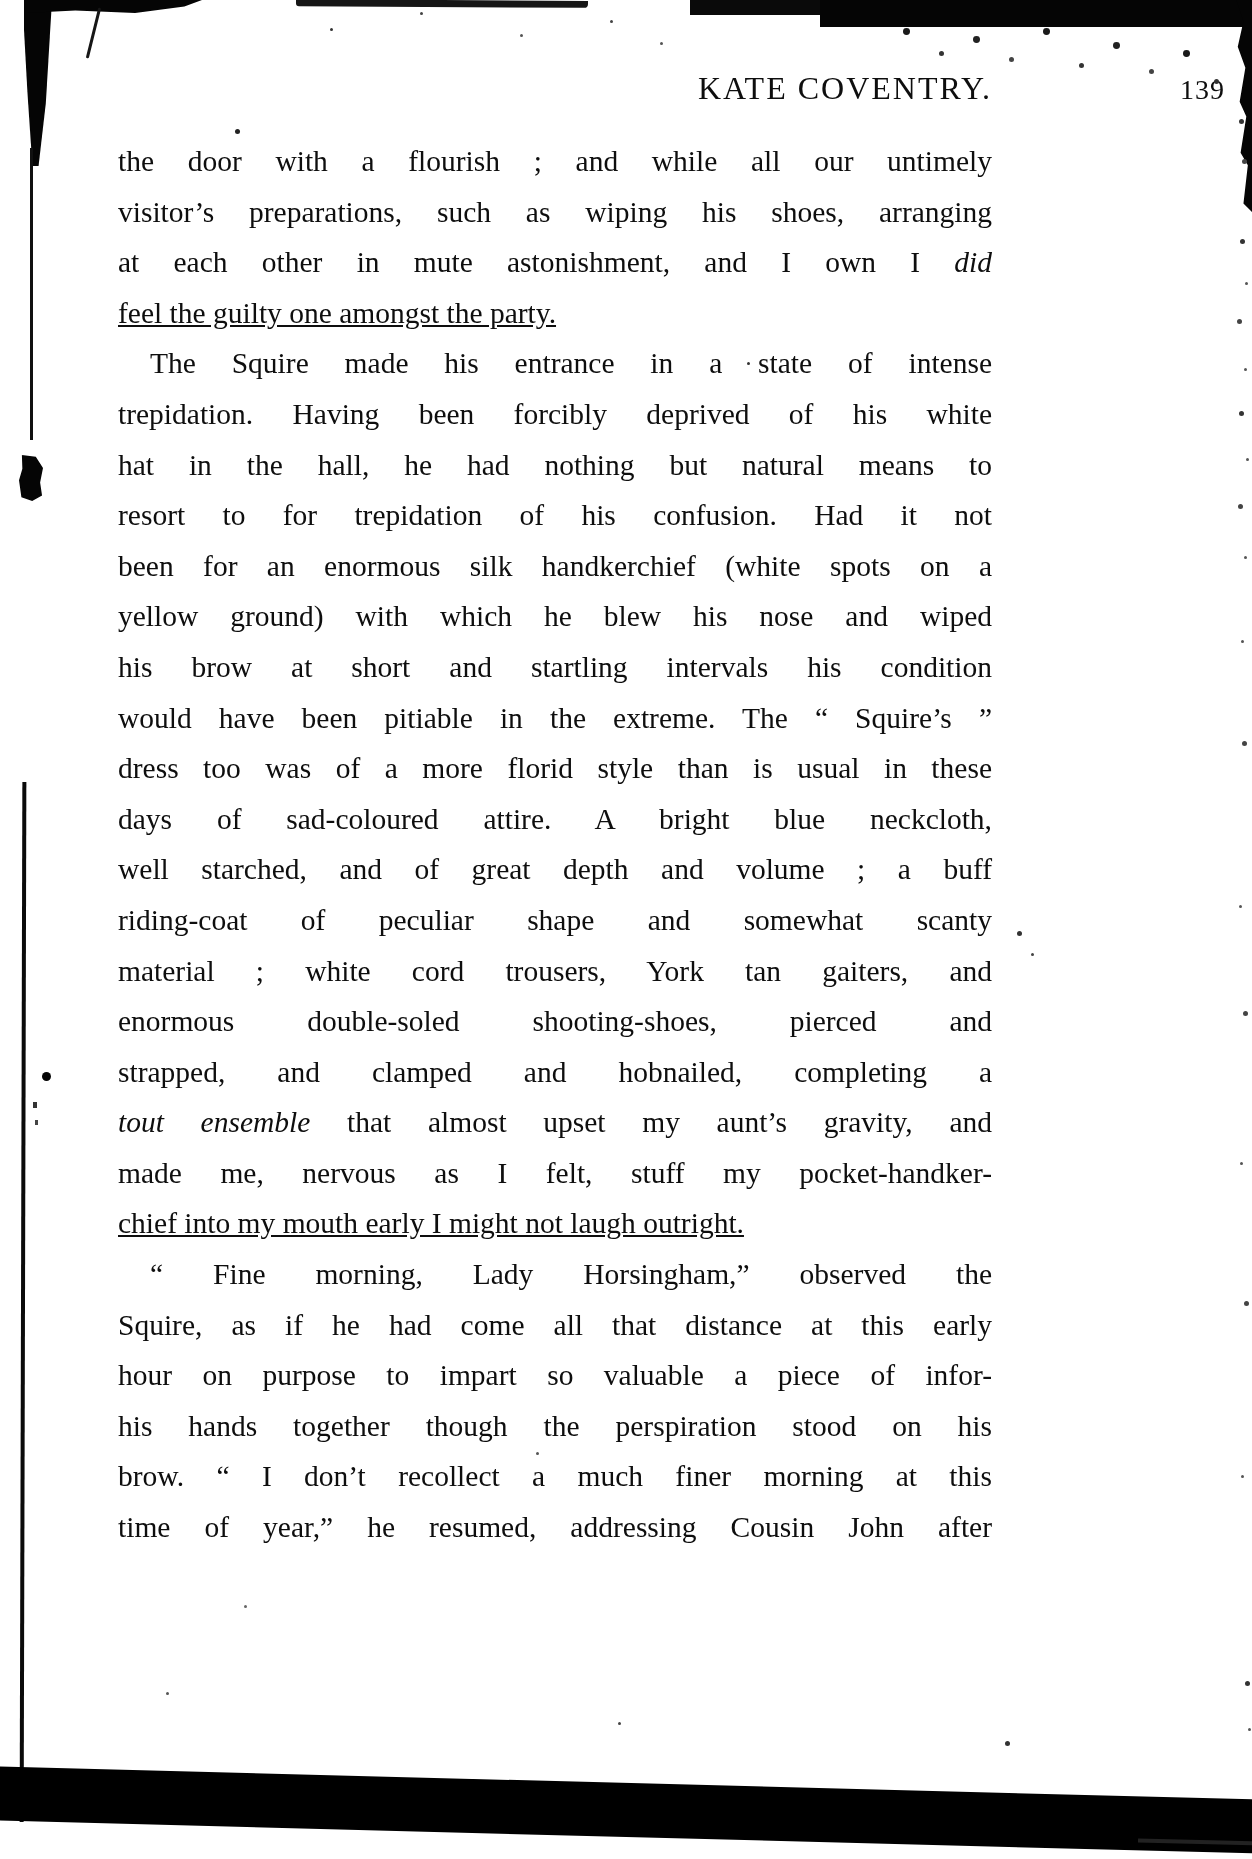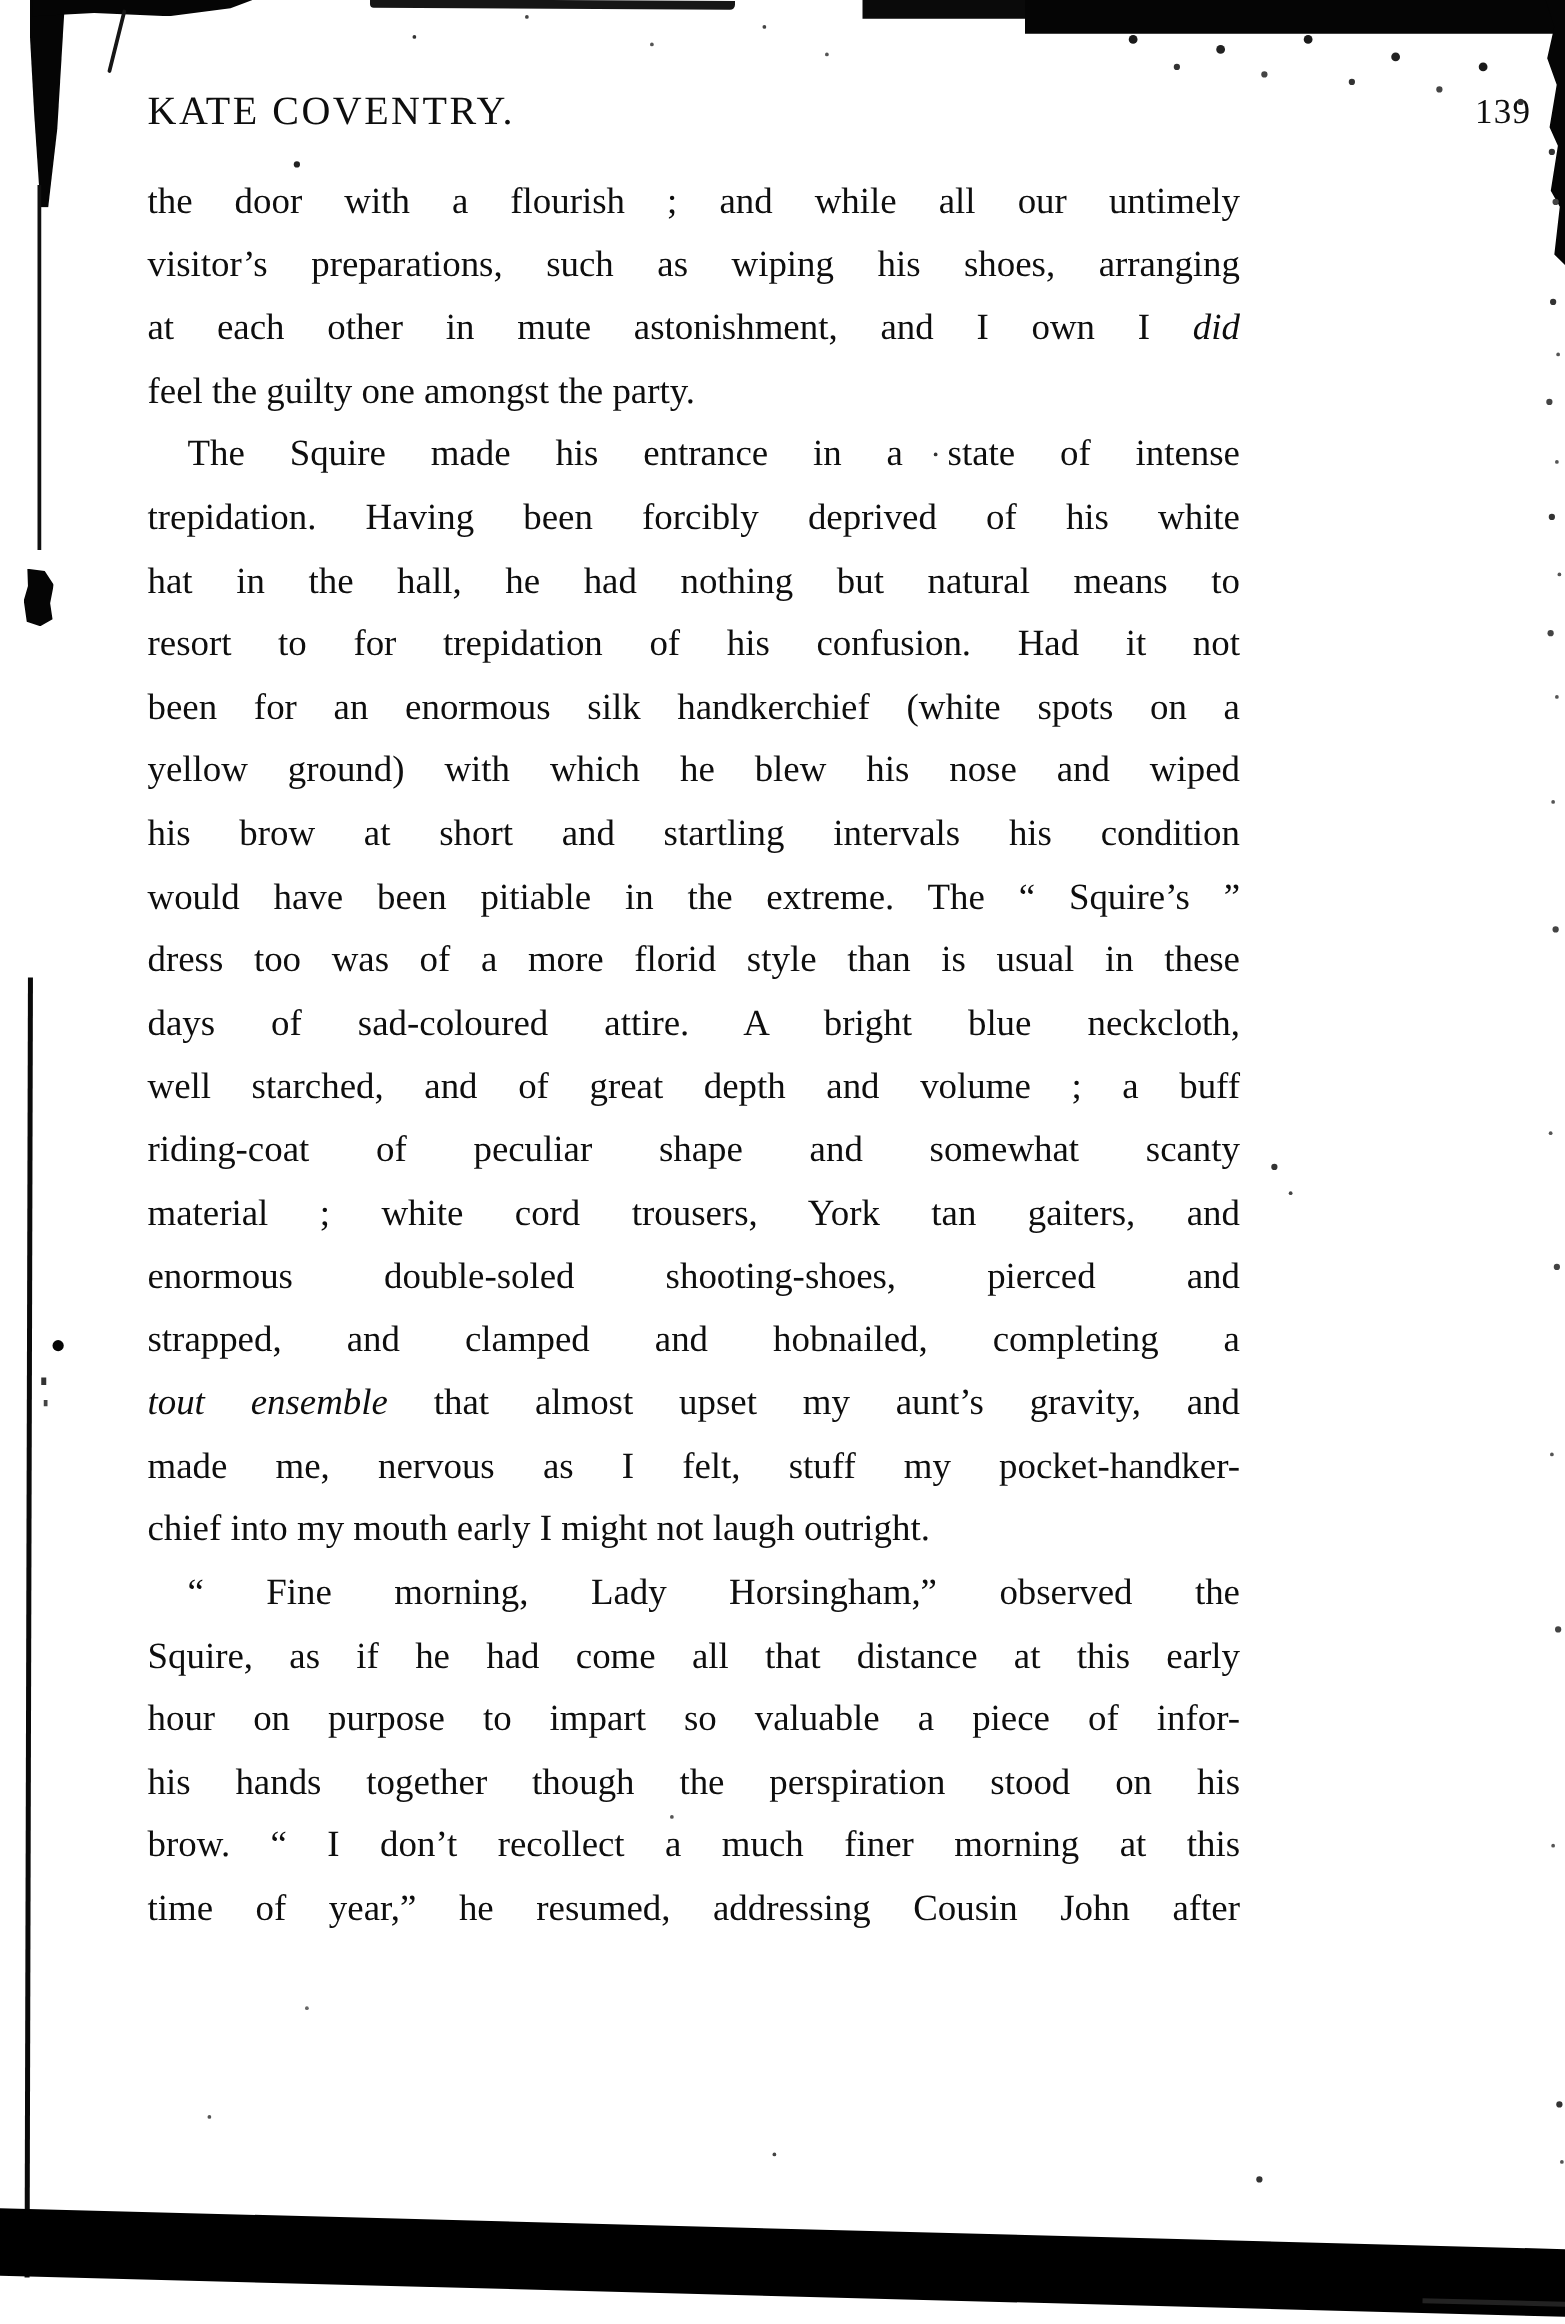--- a/index.html
+++ b/index.html
@@ -4,31 +4,31 @@
 <style>
   html,body{margin:0;padding:0;background:#ffffff;}
   .page{
     position:relative;width:1252px;height:1859px;background:#ffffff;
     overflow:hidden;color:#0e0e0e;
     font-family:"Liberation Serif","DejaVu Serif",serif;
   }
   
   .title{
     position:absolute;top:70px;left:118px;width:874px;
-    text-align:left;font-size:32px;letter-spacing:2px;
+    text-align:right;font-size:32px;letter-spacing:2px;
   }
   .folio{position:absolute;top:74px;left:1180px;font-size:28px;letter-spacing:1px;}
   
   .body-text{position:absolute;top:136px;left:118px;width:874px;font-size:29.5px;}
   .line{
     line-height:50.6px;height:50.6px;
     text-align:justify;text-align-last:justify;text-justify:inter-word;
     white-space:normal;overflow:visible;
   }
-  .line.no-just{text-align-last:left;}
+  .line.no-just{text-align-last:left;text-decoration:underline;}
   .line.indent{text-indent:32px;}
   .line i{font-style:italic;}
   
   .art{position:absolute;background:#050505;}
   .tl-corner{left:24px;top:0;width:28px;height:166px;
     clip-path:polygon(0 0,100% 0,78% 62%,52% 100%,30% 100%,12% 55%,0 18%);}
   .tl-strip{left:26px;top:0;width:176px;height:13px;
     clip-path:polygon(0 0,100% 0,90% 50%,62% 100%,28% 80%,0 100%);}
   .tl-hair{left:92px;top:7px;width:3px;height:52px;border-radius:2px;
     transform:rotate(14deg);background:#161616;}

